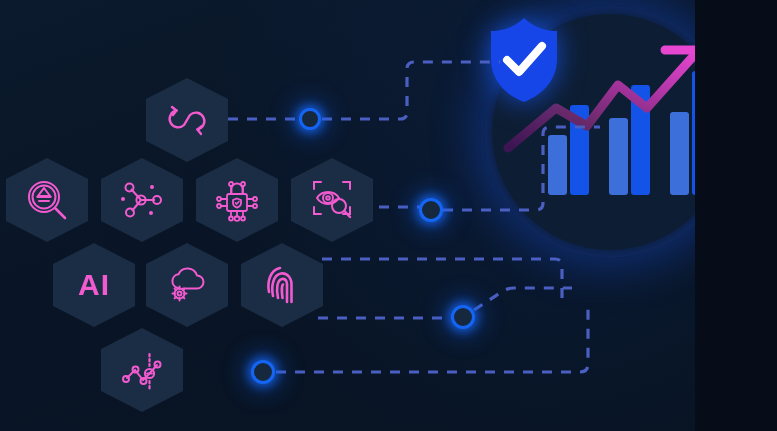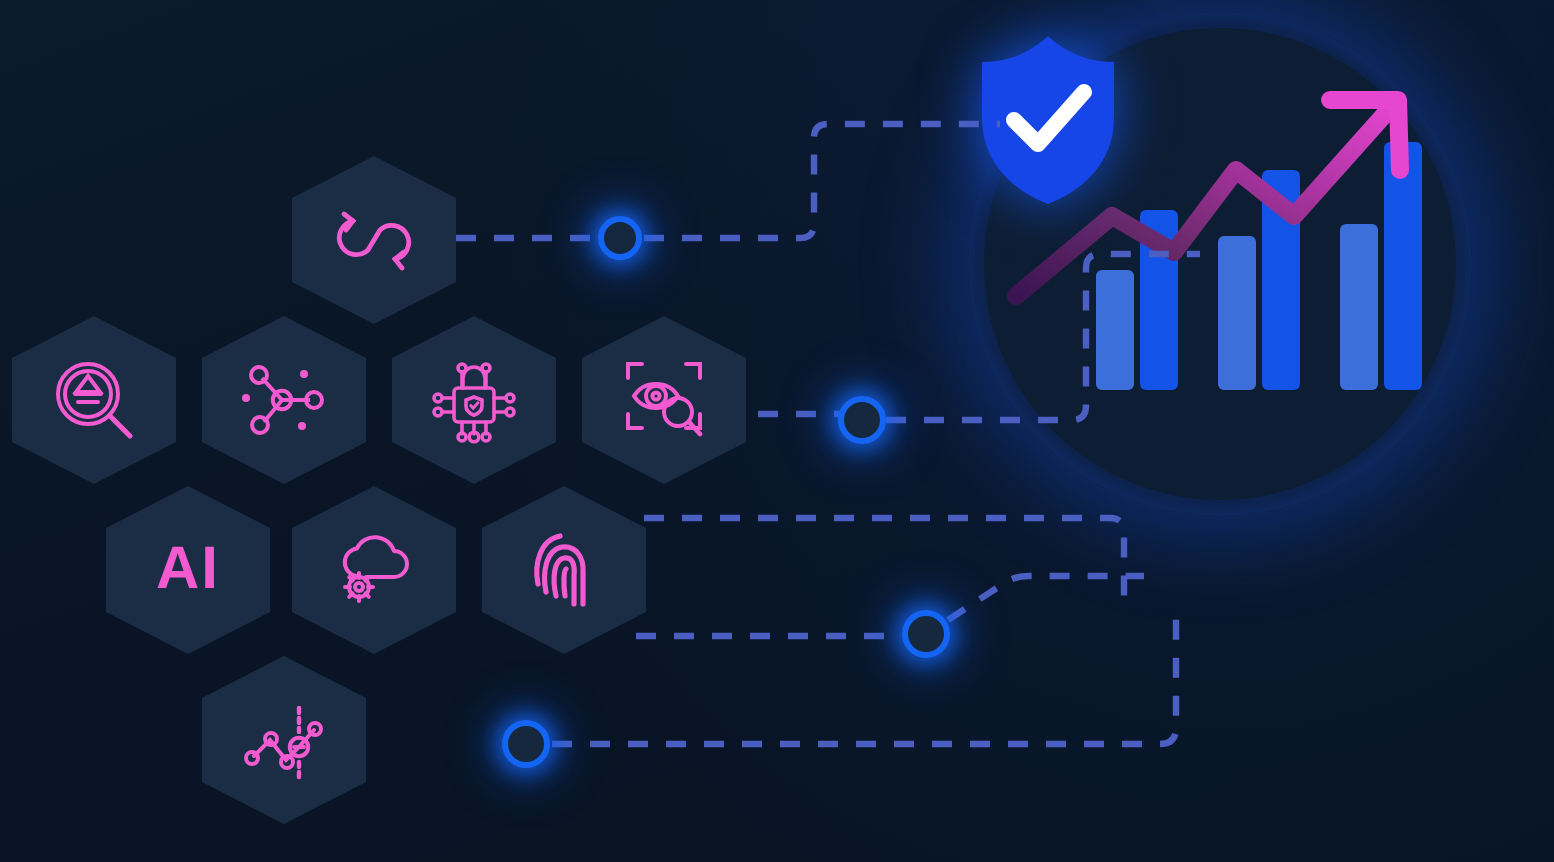--- a/index.html
+++ b/index.html
@@ -1,19 +1,19 @@
 <!DOCTYPE html>
 <html><head>
 <meta charset="utf-8">
 <style>
   html,body{margin:0;padding:0;background:#060d18;}
   body{font-family:"Liberation Sans",sans-serif;}
   .stage{
     position:relative;
-    width:777px;height:431px;
+    width:695px;height:431px;
     overflow:hidden;
     background:#701a75;
   }
   .bg-grad{
     position:absolute;inset:0;
     background:
       radial-gradient(circle at 80% 30%, rgba(16,56,130,0.18) 0%, rgba(10,22,40,0) 55%),
       linear-gradient(160deg,#0b1a2d 0%,#091526 45%,#081423 100%);
   }
   

